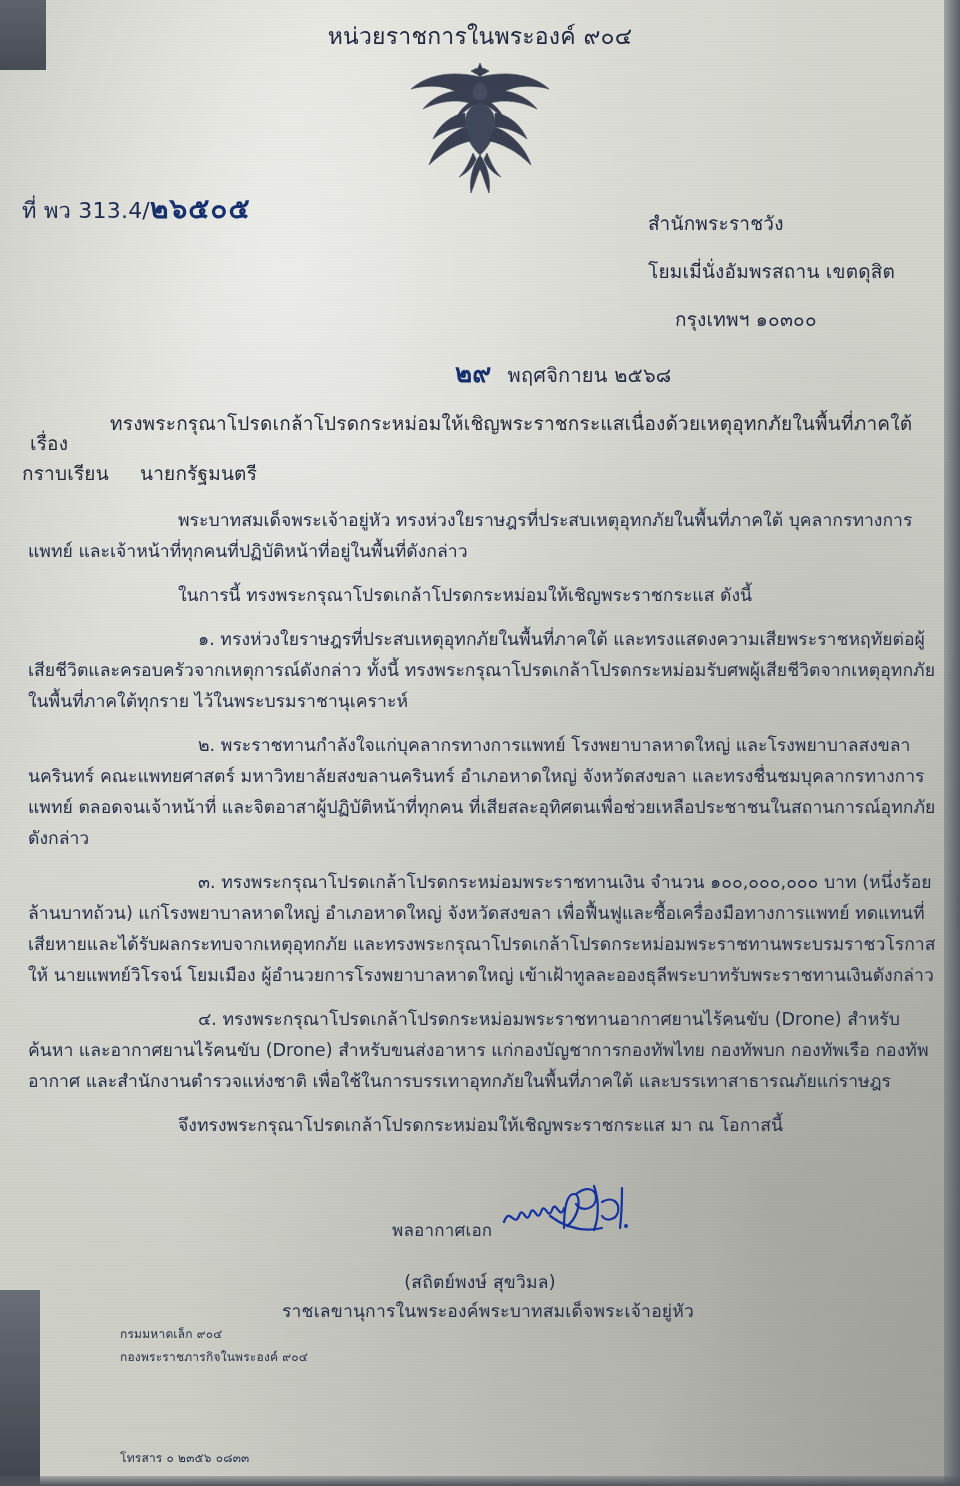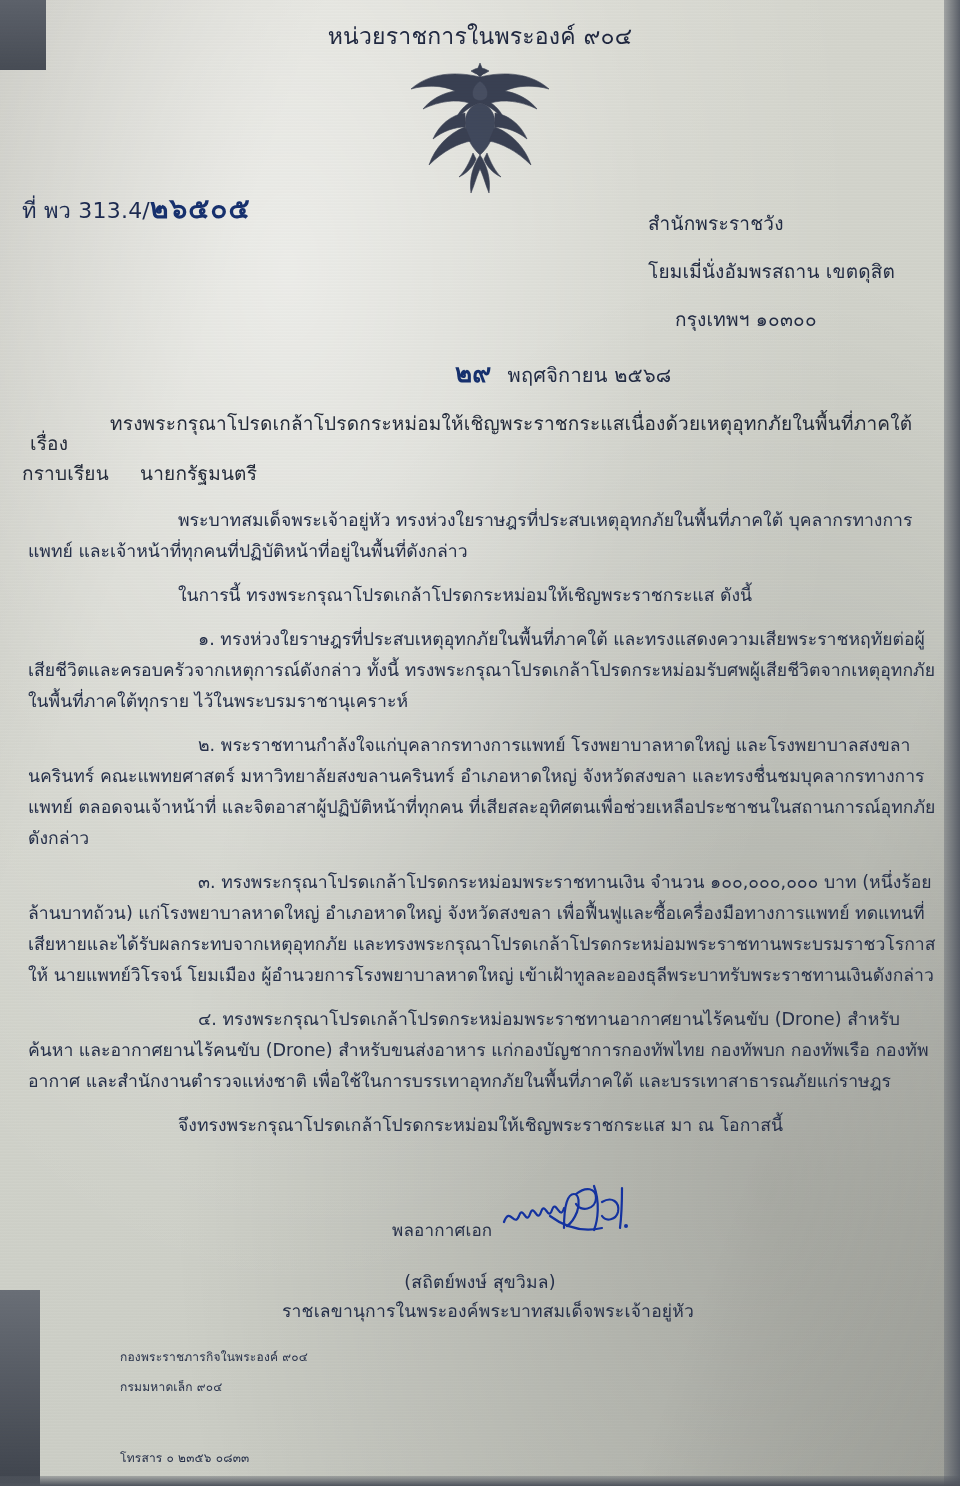--- a/index.html
+++ b/index.html
@@ -159,21 +159,21 @@
     font-size: 17.5px;
     color: #26304a;
   }
   .footer {
     font-size: 12px;
     color: #26304a;
     left: 96px;
     margin-left: 24px;
   }
   #f1 { top: 1347px; }
-  #f2 { top: 1377px; }
+  #f2 { top: 1324px; }
   #f3 { top: 1412px; }
   #f4 { top: 1448px; }
 
   
   #grain {
     position: absolute;
     inset: 0;
     pointer-events: none;
     background-image:
       repeating-linear-gradient(0deg, rgba(0,0,0,0.018) 0px, rgba(0,0,0,0.018) 1px, rgba(255,255,255,0.0) 2px, rgba(255,255,255,0.0) 3px);

